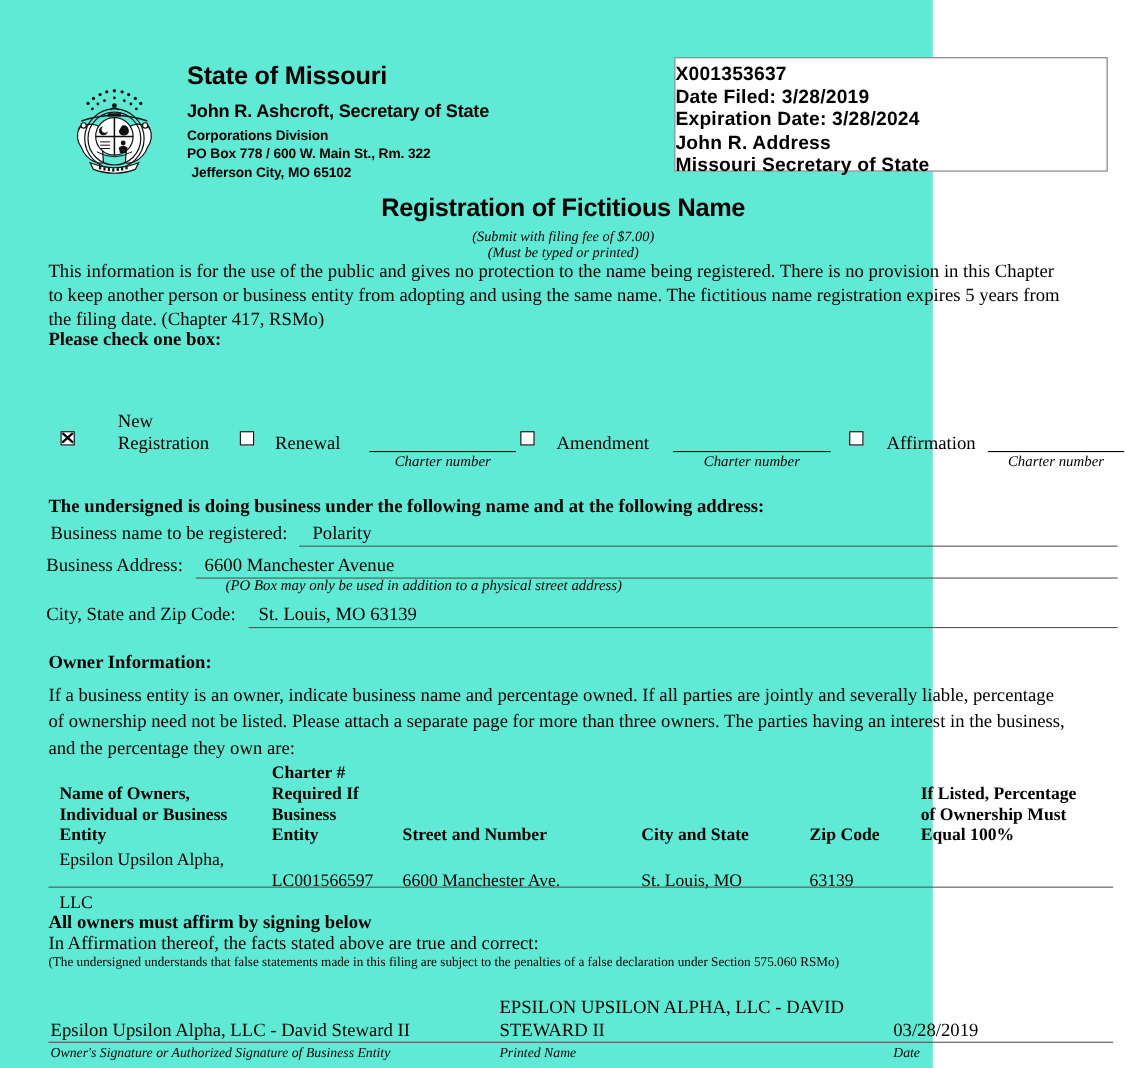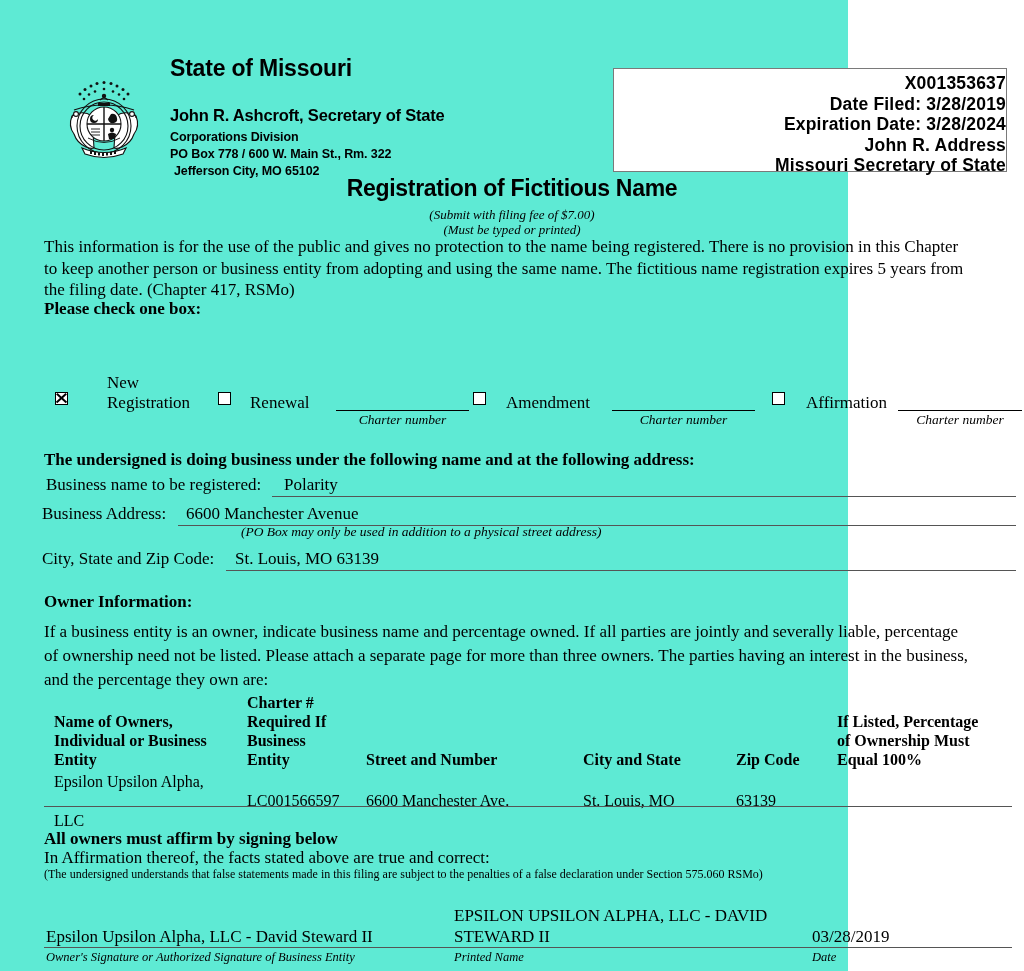--- a/index.html
+++ b/index.html
@@ -47,21 +47,21 @@
     font-size: 23px;
     font-weight: bold;
     letter-spacing: -0.2px;
     line-height: 27px;
   }
   .agency .line2 {
     font-size: 16.5px;
     font-weight: bold;
     letter-spacing: -0.2px;
     line-height: 22px;
-    margin-top: 22px;
+    margin-top: 8px;
   }
   .agency .line3 {
     font-size: 12.5px;
     font-weight: bold;
     letter-spacing: -0.1px;
     line-height: 17px;
     margin-top: 3px;
   }
   .agency .line4 {
     font-size: 12.5px;
@@ -74,27 +74,27 @@
     font-weight: bold;
     letter-spacing: -0.1px;
     line-height: 17px;
     padding-left: 4px;
   }
 
   
   .stamp {
     position: absolute;
     left: 613px;
-    top: 46px;
+    top: 30px;
     width: 394px;
     height: 104px;
     border: 1px solid #7a7a7a;
     box-sizing: border-box;
     background: #ffffff;
-    text-align: right;
+    text-align: left;
     font-family: "Liberation Sans", sans-serif;
     font-weight: bold;
     font-size: 17.5px;
     line-height: 20.5px;
     padding-top: 4px;
     letter-spacing: 0.2px;
   }
   .stamp div { white-space: nowrap; }
 
   
@@ -196,21 +196,20 @@
     position: absolute;
     border-bottom: 1.3px solid #555;
     height: 0;
   }
   .pobox-note {
     position: absolute;
     left: 205px;
     top: 524px;
     font-size: 13.5px;
     font-style: italic;
-    margin-left: 36px;
   }
 
   
   .owner-head {
     position: absolute;
     left: 44px;
     top: 592px;
     font-size: 17px;
     font-weight: bold;
   }

